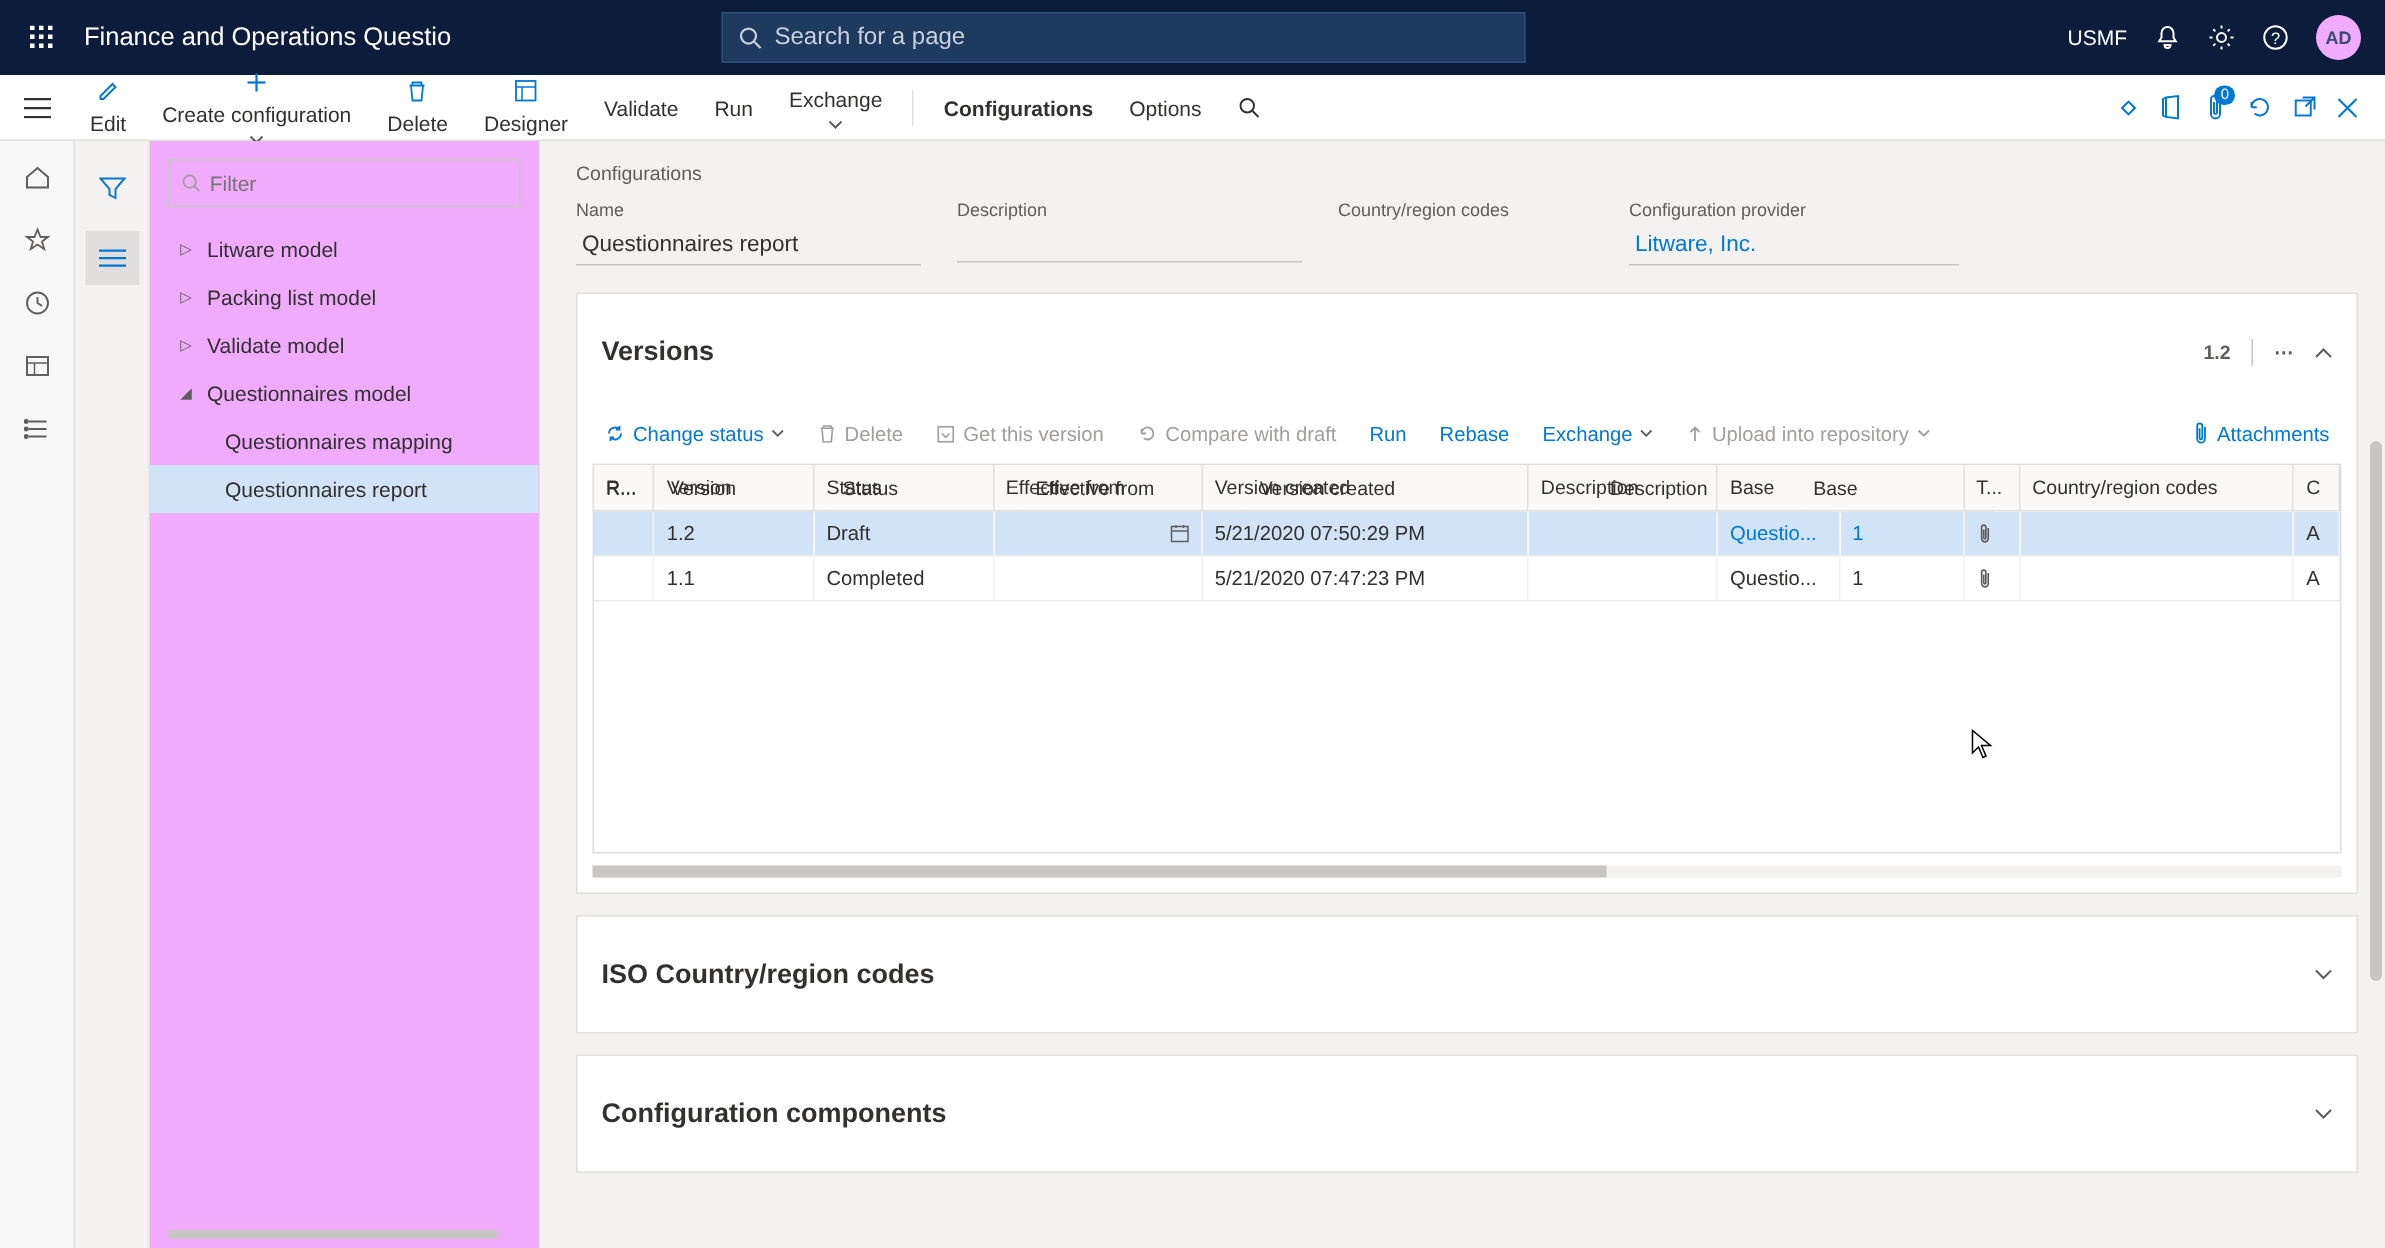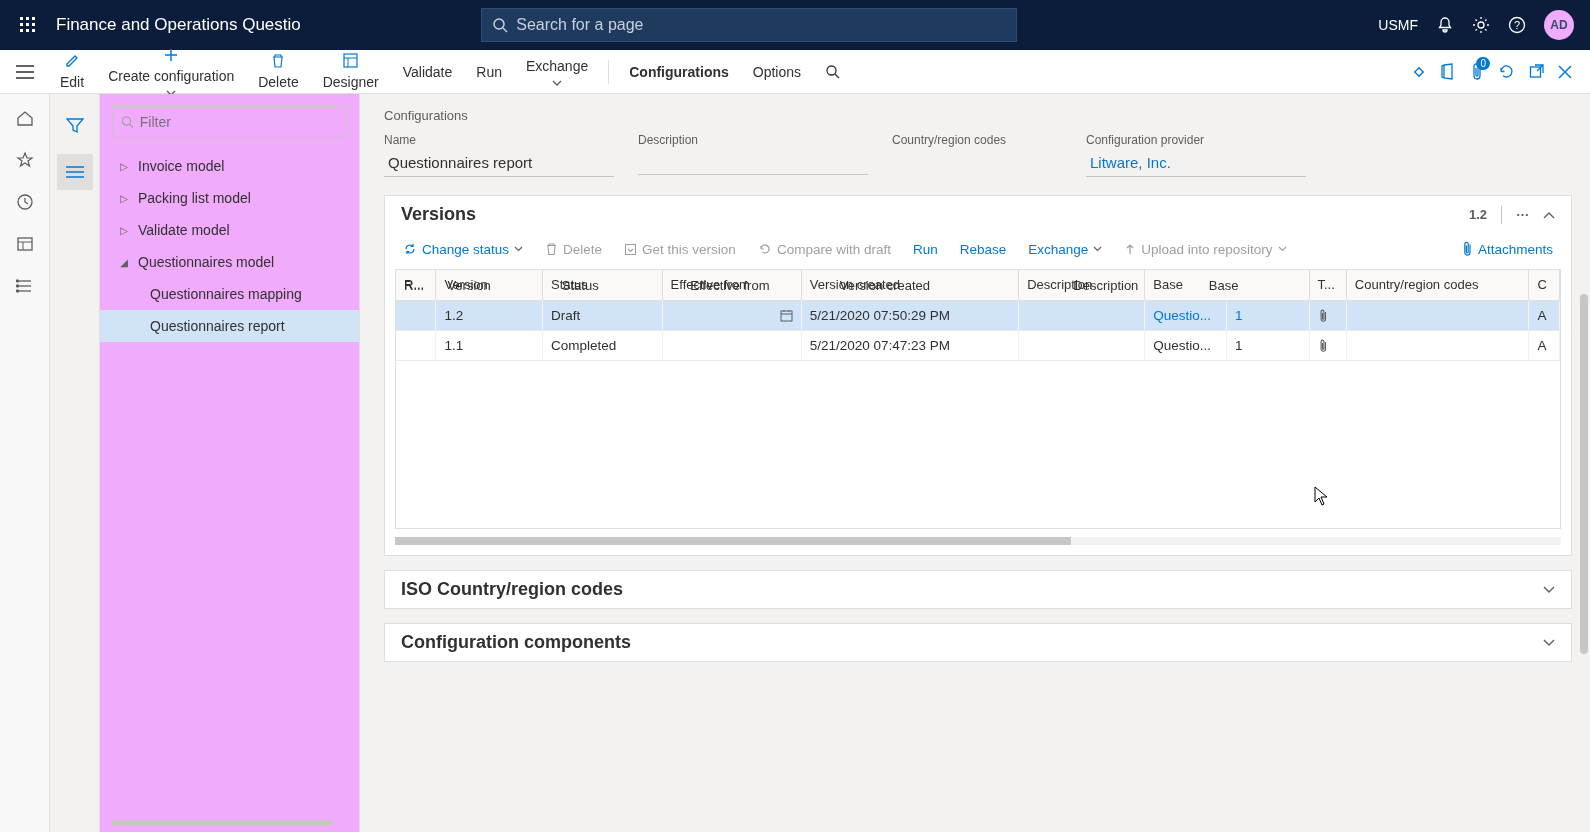--- a/index.html
+++ b/index.html
@@ -57,21 +57,21 @@
 .field label { font-size:12px; color:#605e5c; margin-bottom:4px; }
 .field .val { font-size:15px; border-bottom:1px solid #c8c6c4; padding:3px 2px 5px 4px; min-height:24px; }
 .field .val.link { color:#0078d4; }
 .field.name { width:230px; }
 .field.desc { width:230px; }
 .field.ccodes { width:170px; }
 .field.prov { width:220px; }
 
 
 .fasttab { background:#fff; border:1px solid #e1dfdd; margin-bottom:14px; }
-.fasttab .ft-header { display:flex; align-items:center; padding:8px 16px; font-size:18px; font-weight:600; }
+.fasttab .ft-header { display:flex; align-items:center; padding:28px 16px; font-size:18px; font-weight:600; }
 .fasttab .ft-header .ft-right { margin-left:auto; display:flex; align-items:center; gap:14px; color:#605e5c; font-size:13px; }
 
 
 .vt-toolbar { display:flex; align-items:center; gap:6px; padding:4px 10px 8px 10px; flex-wrap:wrap; }
 .vt-btn { display:flex; align-items:center; gap:5px; padding:4px 8px; font-size:13.5px; color:#323130; cursor:pointer; }
 .vt-btn.blue { color:#0078d4;justify-content:space-between; }
 .vt-btn.disabled { color:#a19f9d; cursor:default; }
 .vt-btn svg { flex-shrink:0; }
 
 
@@ -310,21 +310,21 @@
     <div class="tree-filter">
       <svg width="14" height="14" viewBox="0 0 14 14">
           <circle cx="6" cy="6" r="4.5" stroke="#a19f9d" stroke-width="1.3" fill="none"></circle>
           <line x1="9.5" y1="9.5" x2="13" y2="13" stroke="#a19f9d" stroke-width="1.3"></line>
         </svg>
       <input placeholder="Filter" style="">
     </div>
     <div class="tree">
       <div class="tree-item">
           <span class="chev">▷</span>
-          <span class="lbl">Invoice model</span>
+          <span class="lbl">Litware model</span>
         </div>
       <div class="tree-item">
           <span class="chev">▷</span>
           <span class="lbl">Packing list model</span>
         </div>
       <div class="tree-item">
           <span class="chev">▷</span>
           <span class="lbl">Validate model</span>
         </div>
       <div class="tree-item">

